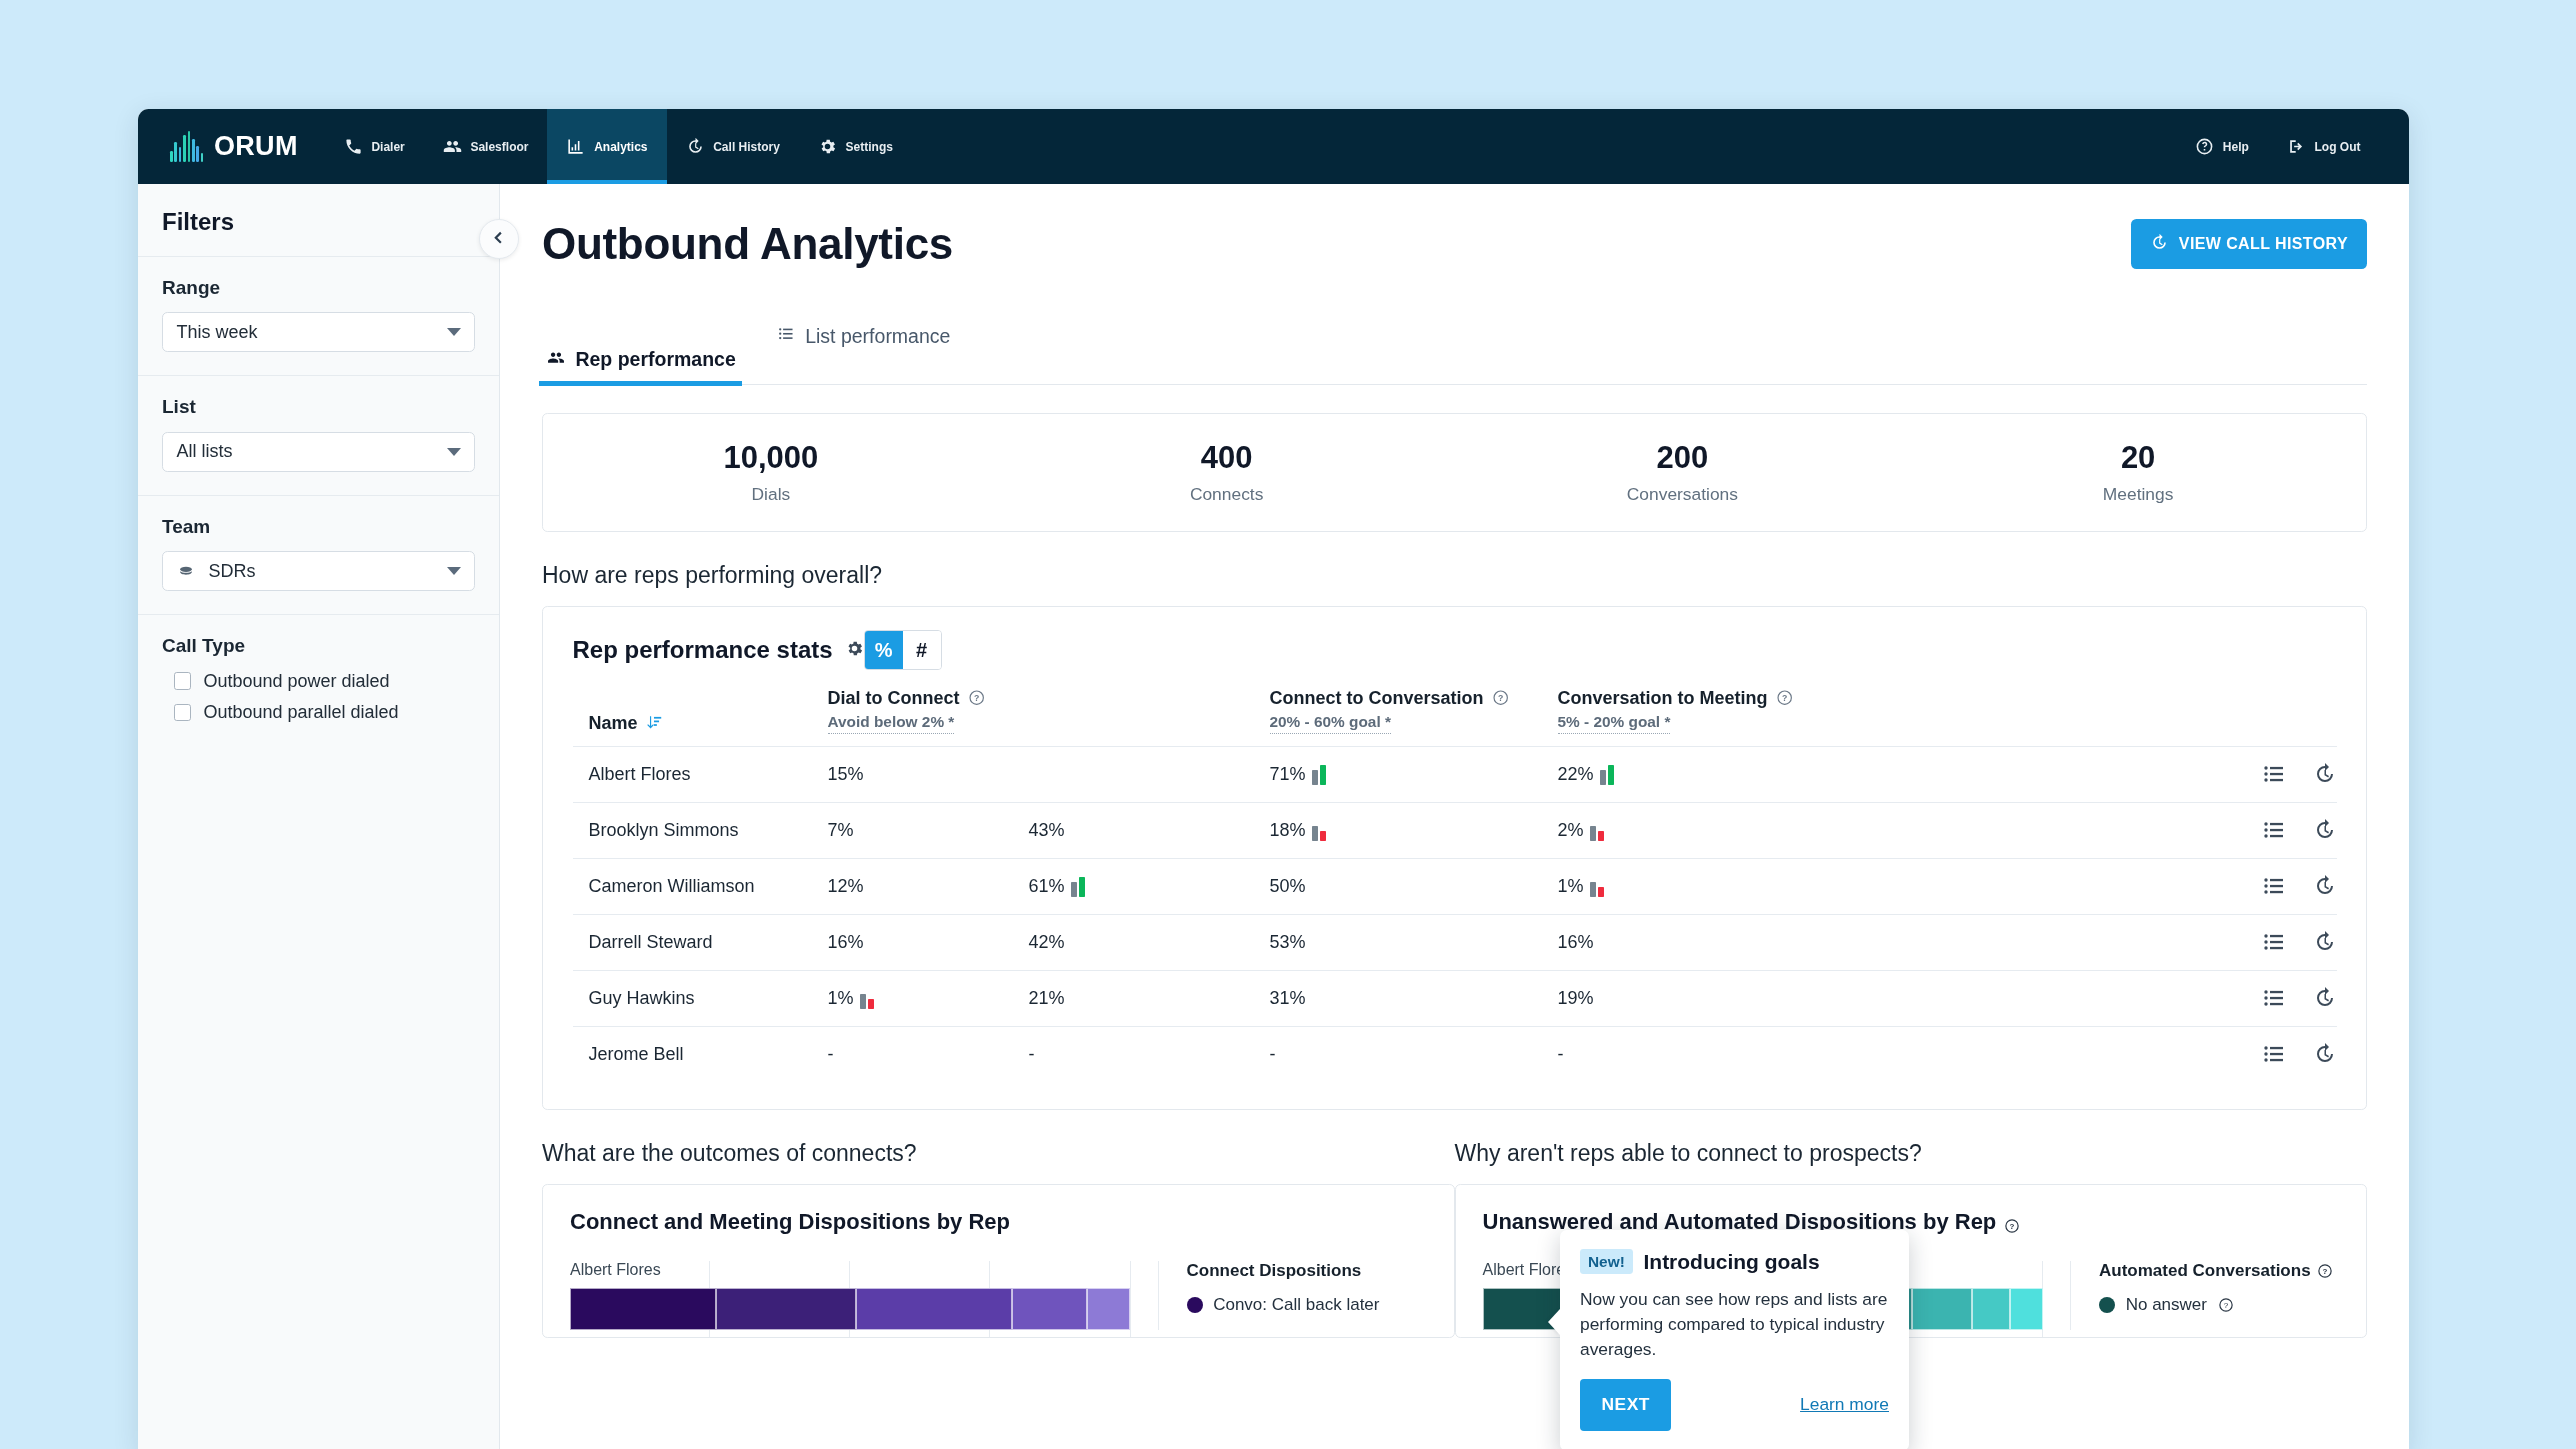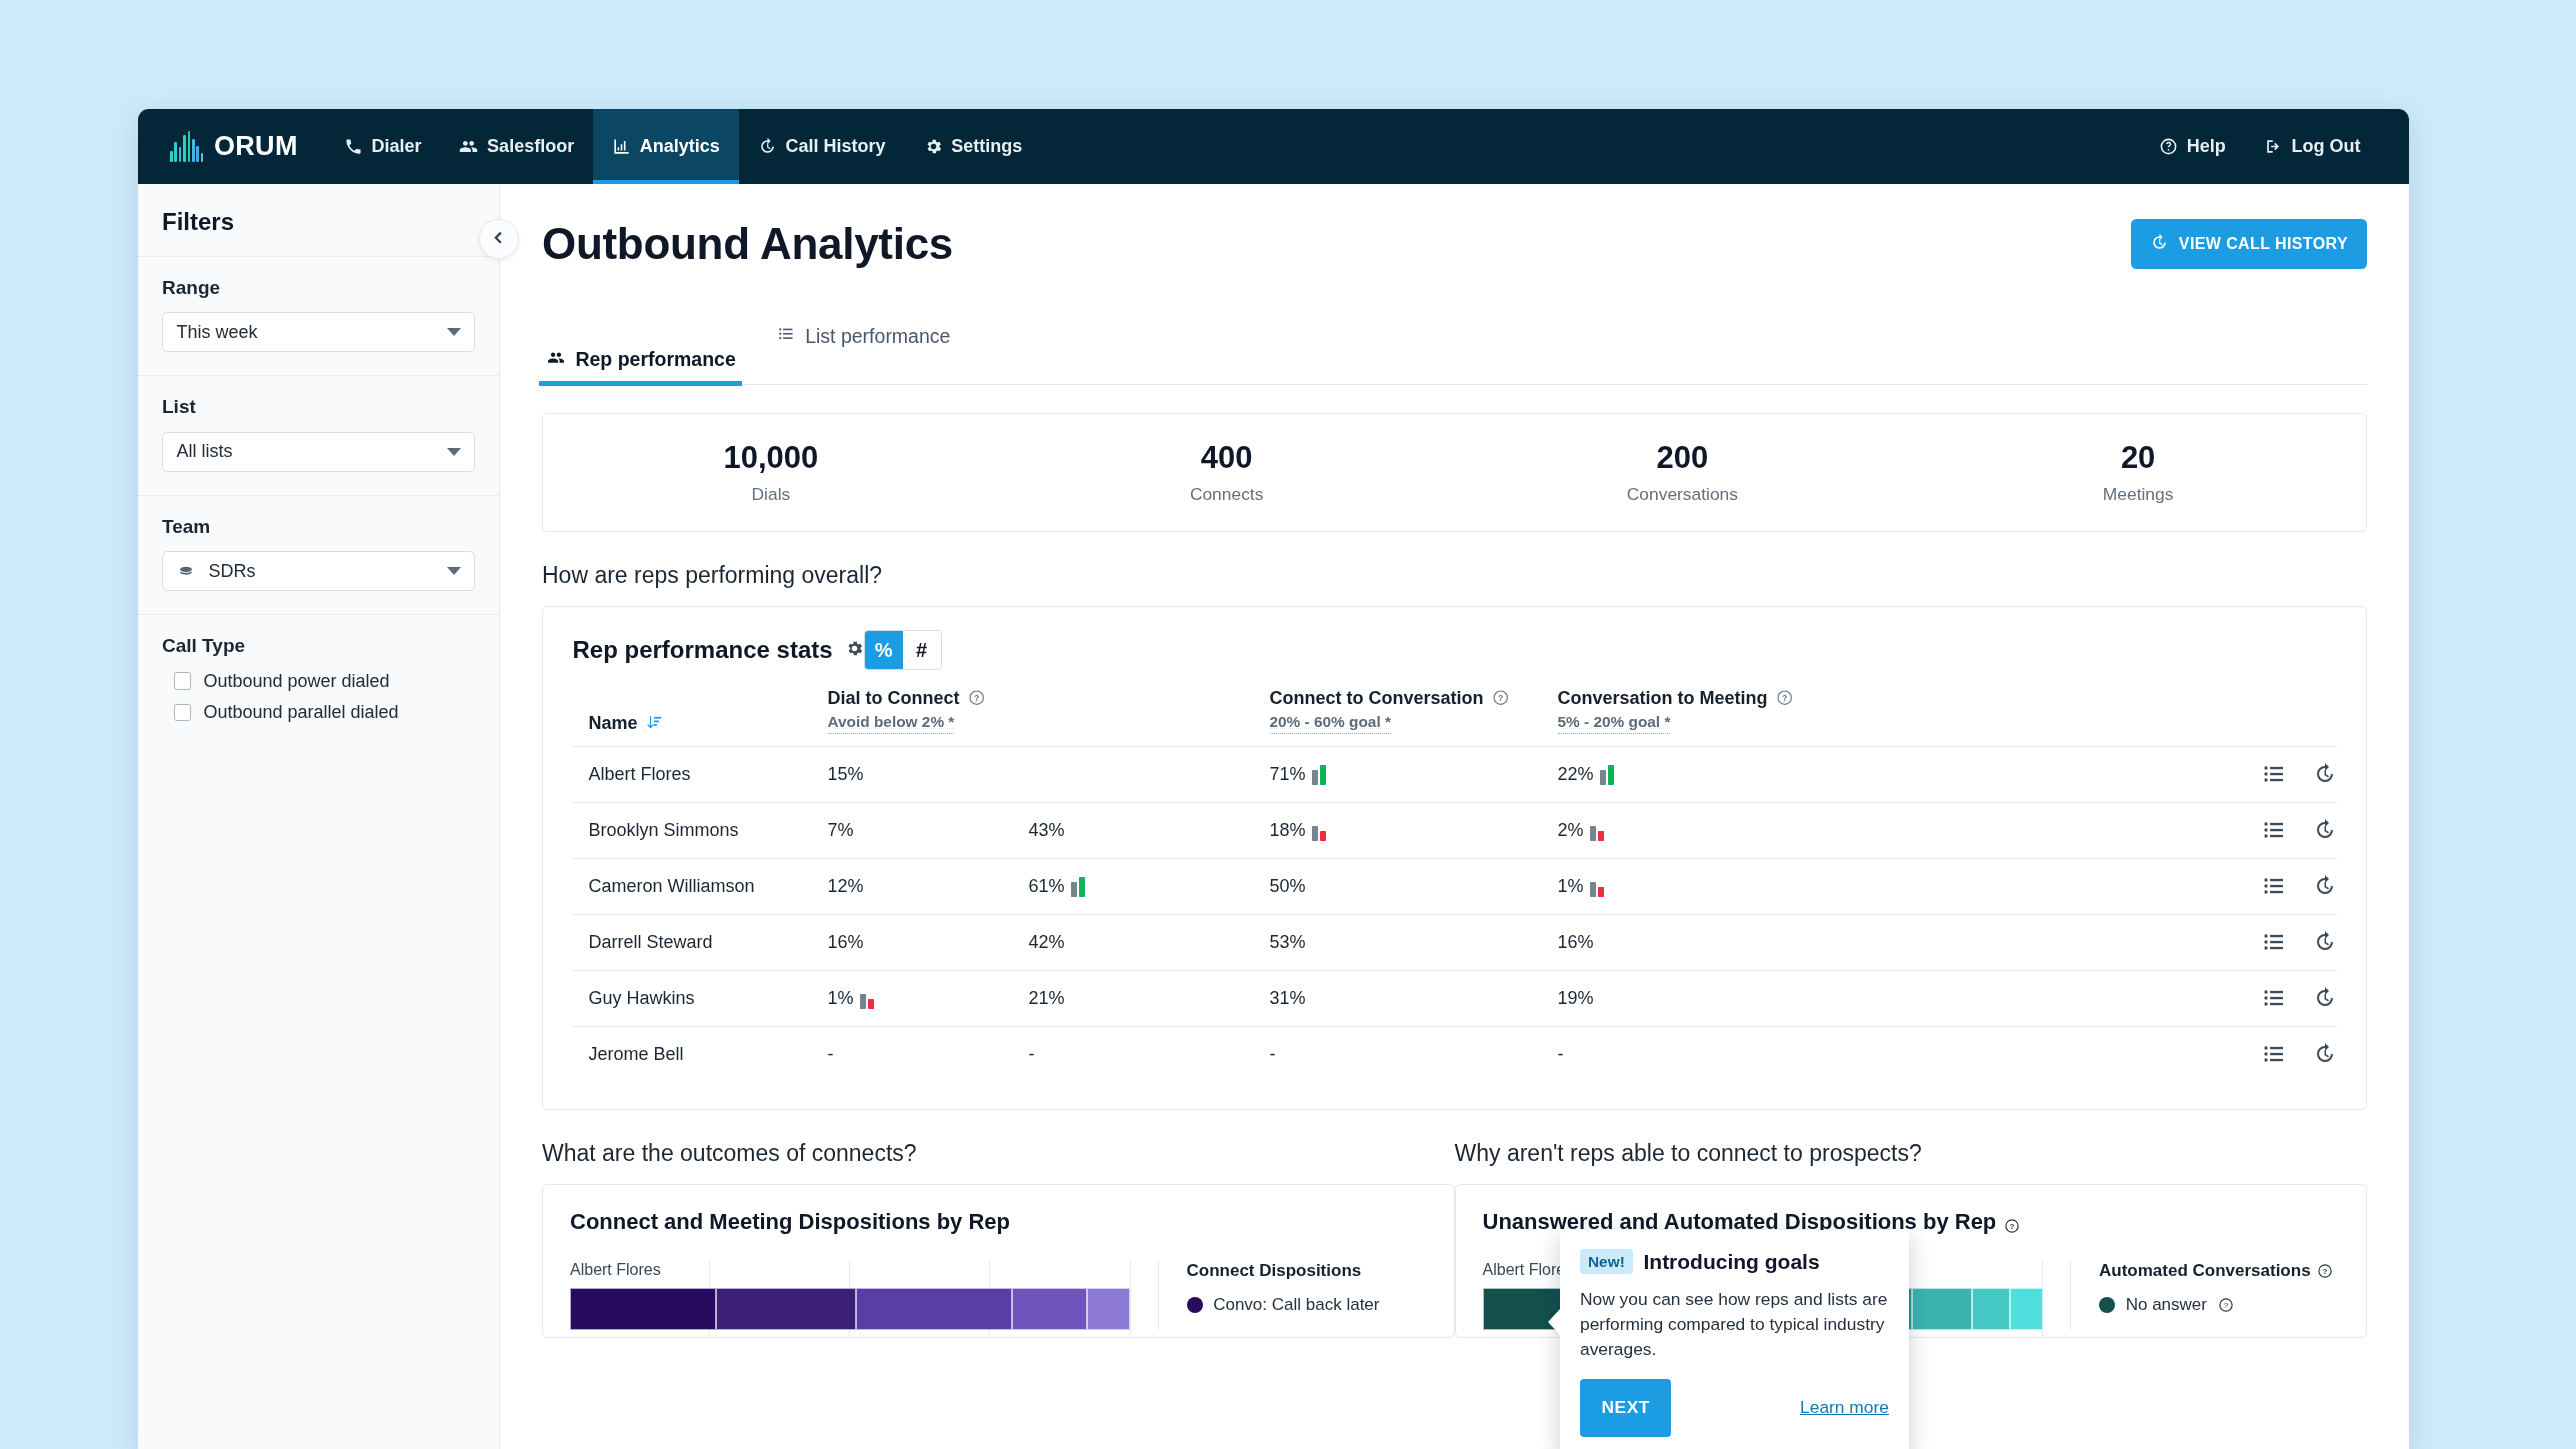--- a/index.html
+++ b/index.html
@@ -35,21 +35,21 @@
   }
   .brand-name {
     color: #ffffff; font-size: 27px; font-weight: 700; letter-spacing: 0.3px;
   }
   .logo-bars { display: flex; align-items: flex-end; gap: 1.7px; height: 31px; }
   .logo-bars i { display:block; width: 2.7px; border-radius: 1.3px; }
 
   .nav-item {
     display: flex; align-items: center; gap: 8.7px;
     padding: 16px 19px;
-    color: #e8eef2; font-size: 18px; font-weight: 600;
+    color: #e8eef2; font-size: 12px; font-weight: 600;
     position: relative; cursor: pointer; white-space: nowrap;
   }
   .nav-item.active {
     background: #0b4763;
     color: #ffffff;
   }
   .nav-item.active::after {
     content:""; position:absolute; left:0; right:0; bottom:0; height:4px; background:#1b9ce3;
   }
   .nav-icon { display:inline-flex; align-items:center; justify-content:center; width: 19px; height: 19px; }
@@ -200,21 +200,21 @@
   .pop-head { display: flex; align-items: center; gap: 10.7px; }
   .pop-badge {
     background: #cbeafb; color: #12618f; font-size: 15.4px; font-weight: 600;
     padding: 3.4px 8px; border-radius: 3.4px;
   }
   .pop-title { font-size: 21px; font-weight: 700; color: #101828; }
   .pop-body { font-size: 17.4px; line-height: 1.42; color: #24313e; margin-top: 13.4px; }
   .pop-foot { display: flex; align-items: center; justify-content: space-between; margin-top: 17.4px; }
   #pop-next {
     background: #1b9ce3; color: #fff; border: none; border-radius: 4px;
-    height: 58px; padding: 0 21.5px; font-size: 17.4px; font-weight: 700; letter-spacing: 0.5px; cursor: pointer;
+    height: 52px; padding: 0 21.5px; font-size: 17.4px; font-weight: 700; letter-spacing: 0.5px; cursor: pointer;
     font-family: "Liberation Sans", sans-serif;
   }
   #pop-learn { font-size: 17.4px; color: #1179b5; text-decoration: underline; cursor: pointer; }
 
   
   .chart-row { display: flex; margin-top: 0; }
   .chart-col { flex: 1; min-width: 0; }
   .chart-card {
     border: 0.7px solid #e3e8ed; border-radius: 5.4px; background:#fff;
     padding: 24px 27px 0 27px; height: 154px; overflow: hidden;

